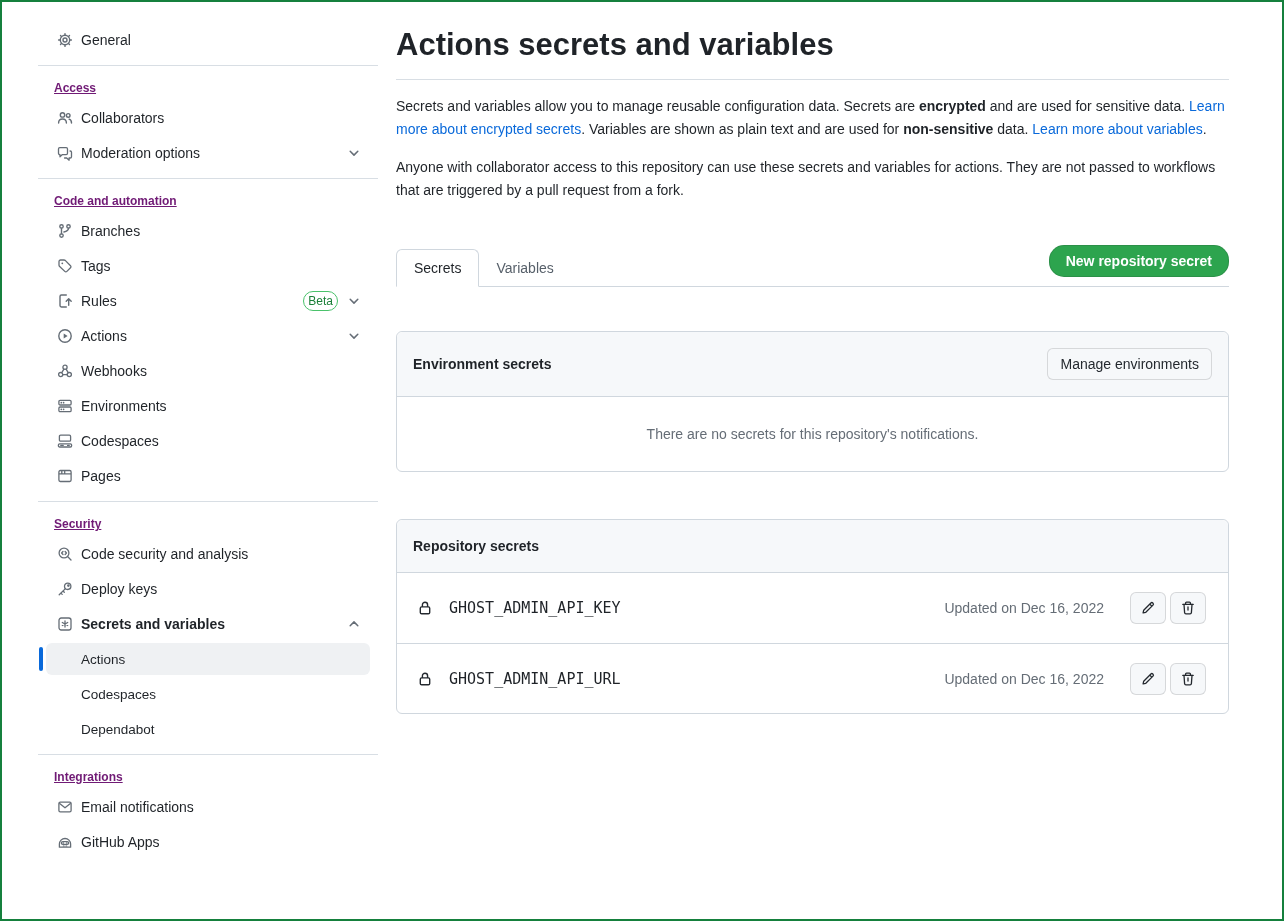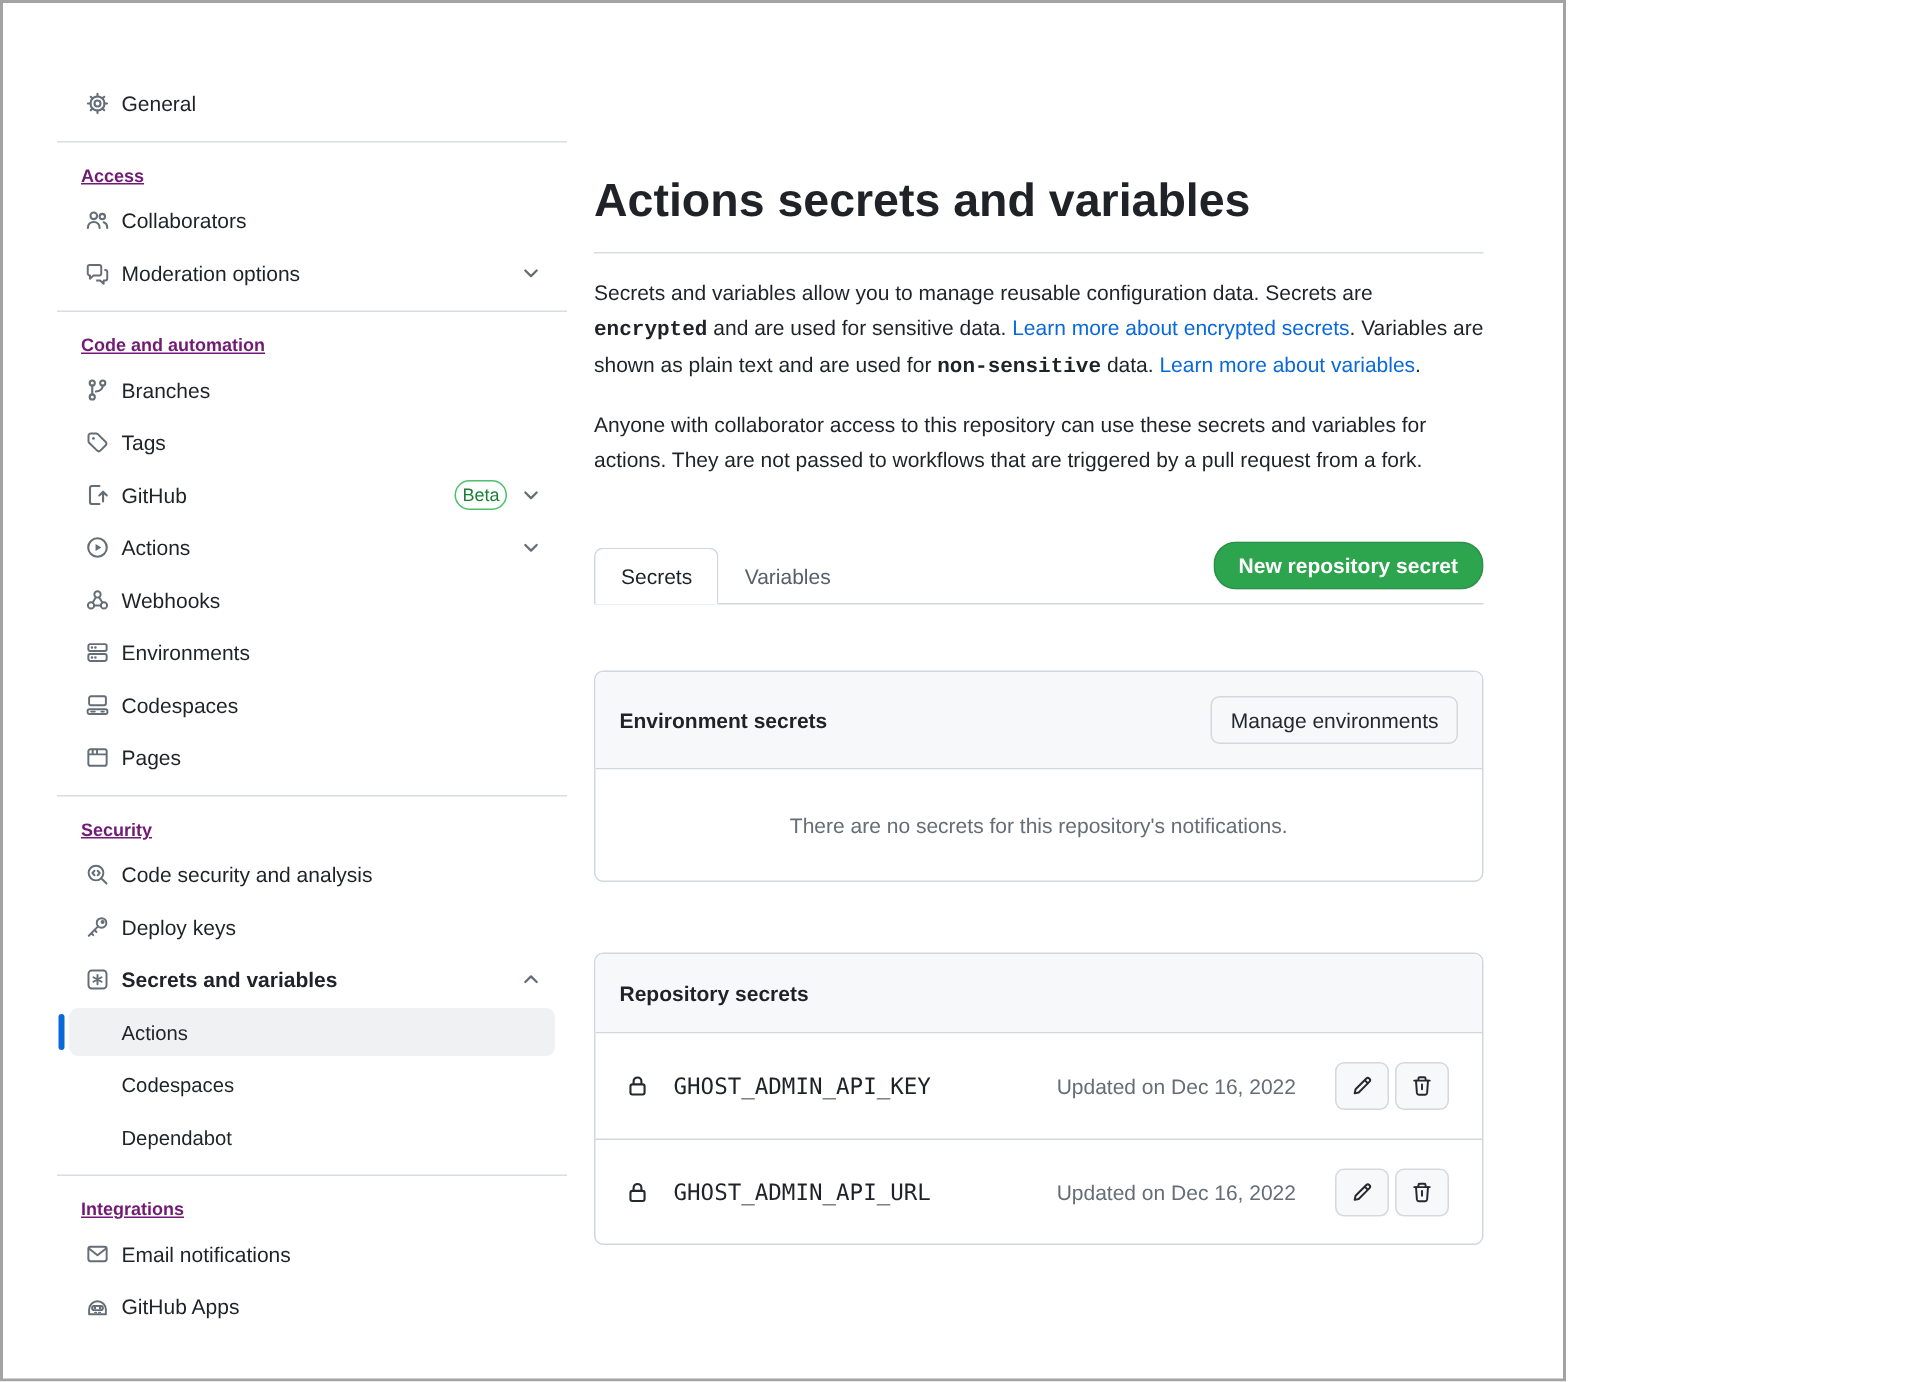--- a/index.html
+++ b/index.html
@@ -3,26 +3,25 @@
 <meta charset="utf-8">
 <style>
   * { box-sizing: border-box; }
   html, body { margin: 0; padding: 0; background: #fff; }
   body {
     font-family: "Liberation Sans", "DejaVu Sans", sans-serif;
     color: #1f2328;
     -webkit-font-smoothing: antialiased;
   }
   .page {
-    width: 1044px; height: 921px;
-    border: 2px solid #a3a3a3;
+    width: 1284px; height: 921px;
+    border: 2px solid #15803d;
     background: #fff;
     display: flex;
     overflow: hidden;
-    align-items: center;
   }
 
   
   .sidebar {
     width: 376px; flex-shrink: 0;
     padding: 22px 8px 0 36px;
   }
   .nav-item {
     display: flex; align-items: center;
     height: 32px; margin-bottom: 3px;
@@ -61,21 +60,21 @@
     content: ""; position: absolute; left: -7px; top: 50%;
     transform: translateY(-50%);
     width: 4px; height: 24px; border-radius: 2px; background: #0969da;
   }
 
   
   .main { flex: 1; padding: 24px 53px 0 18px; min-width: 0; }
   .page-title { font-size: 31px; font-weight: 600; line-height: 1.25; margin: 0; }
   .title-rule { border: none; border-top: 1px solid #d8dee4; margin: 14px 0 15px 0; }
   .para { font-size: 14px; line-height: 1.65; margin: 0 0 15px 0; color: #1f2328; }
-  .para b { font-weight: 600; font-family: Liberation Mono, monospace; }
+  .para b { font-weight: 600; }
   .para a { color: #0969da; text-decoration: none; cursor: pointer; }
 
   .tabbar {
     position: relative; margin-top: 43px;
     border-bottom: 1px solid #d0d7de;
     display: flex; align-items: flex-end; height: 42px;
   }
   .tab {
     font-size: 14px; padding: 10px 17px; cursor: pointer; color: #57606a;
   }
@@ -210,21 +209,21 @@
       <span class="lbl">Tags</span>
     </div>
 
     <div class="nav-item">
       <span class="oct">
         <svg viewBox="0 0 16 16" width="16" height="16" fill="none" stroke="currentColor" stroke-width="1.4" stroke-linecap="round" stroke-linejoin="round">
           <path d="M9.3 2H4.4C3.6 2 3 2.6 3 3.4v9.2c0 .8.6 1.4 1.4 1.4h4.9"></path>
           <path d="M11.7 12.3V6.2M9.2 8.3l2.5-2.5 2.5 2.5"></path>
         </svg>
       </span>
-      <span class="lbl">GitHub</span>
+      <span class="lbl">Rules</span>
       <span class="right">
         <span class="badge-beta">Beta</span>
         <span class="chev">
           <svg viewBox="0 0 16 16" width="16" height="16" fill="none" stroke="currentColor" stroke-width="1.5" stroke-linecap="round" stroke-linejoin="round">
               <path d="M4.2 6.3 8 10.1l3.8-3.8"></path>
             </svg>
         </span>
       </span>
     </div>
 

